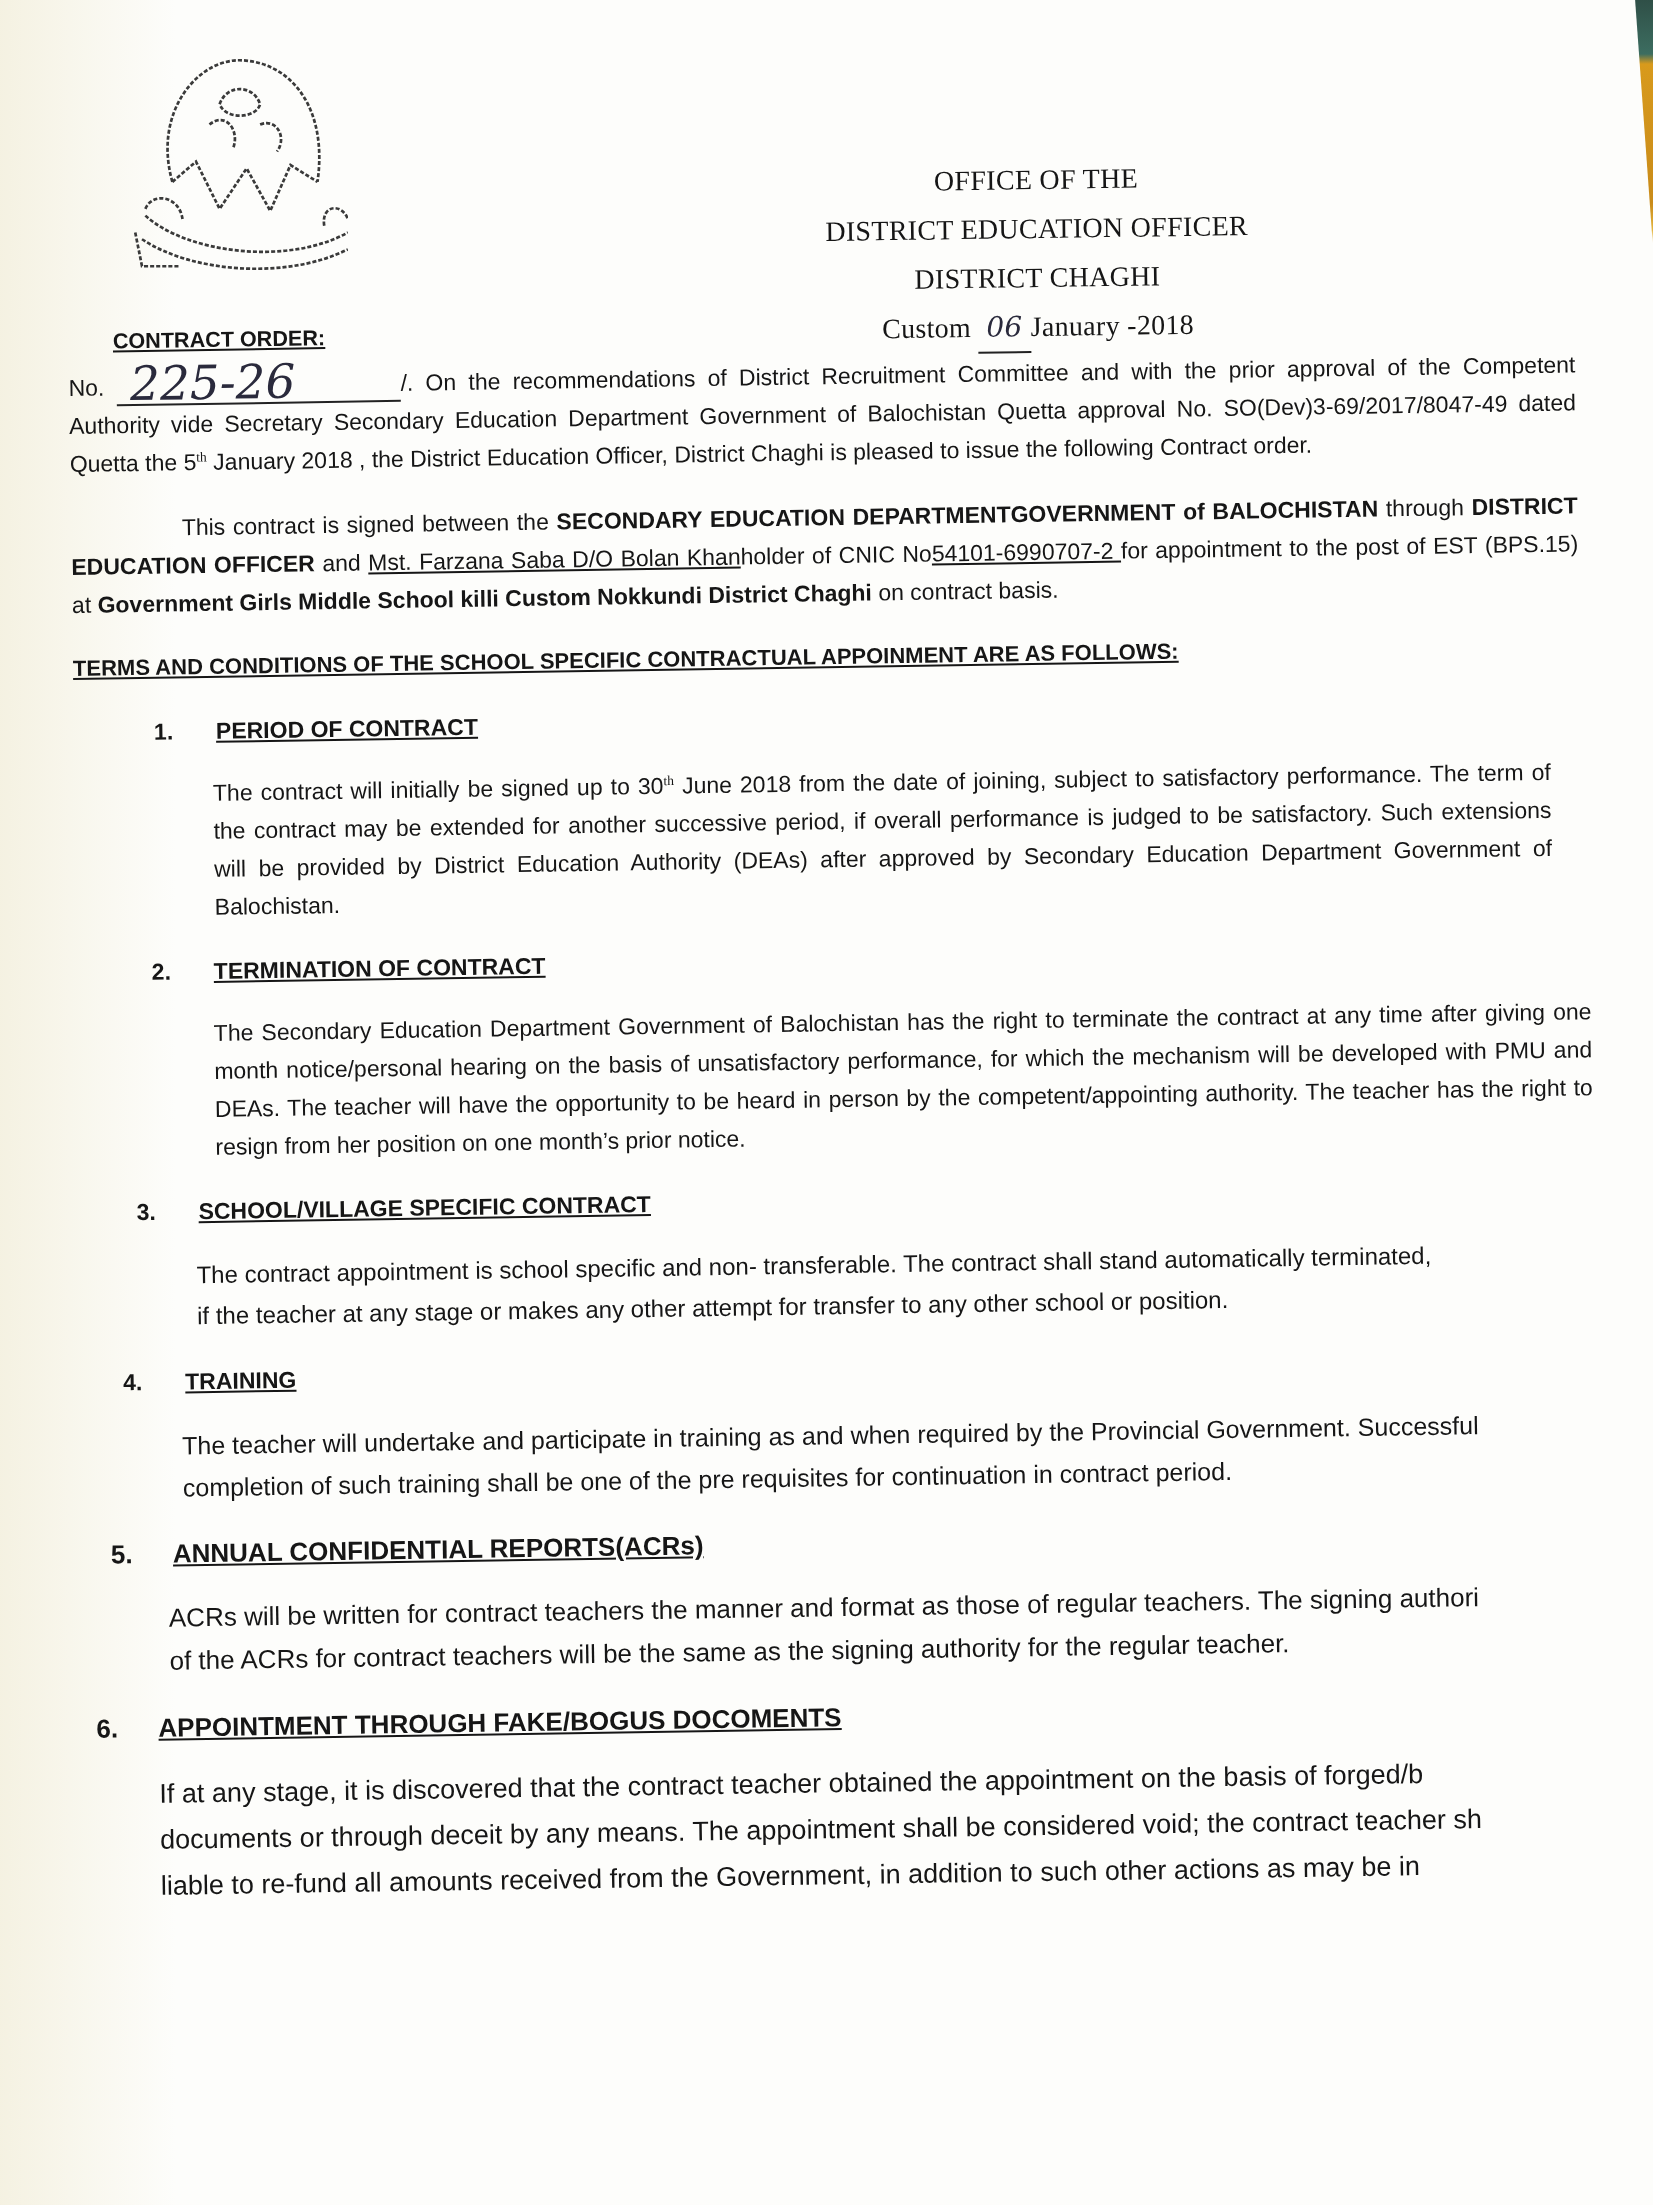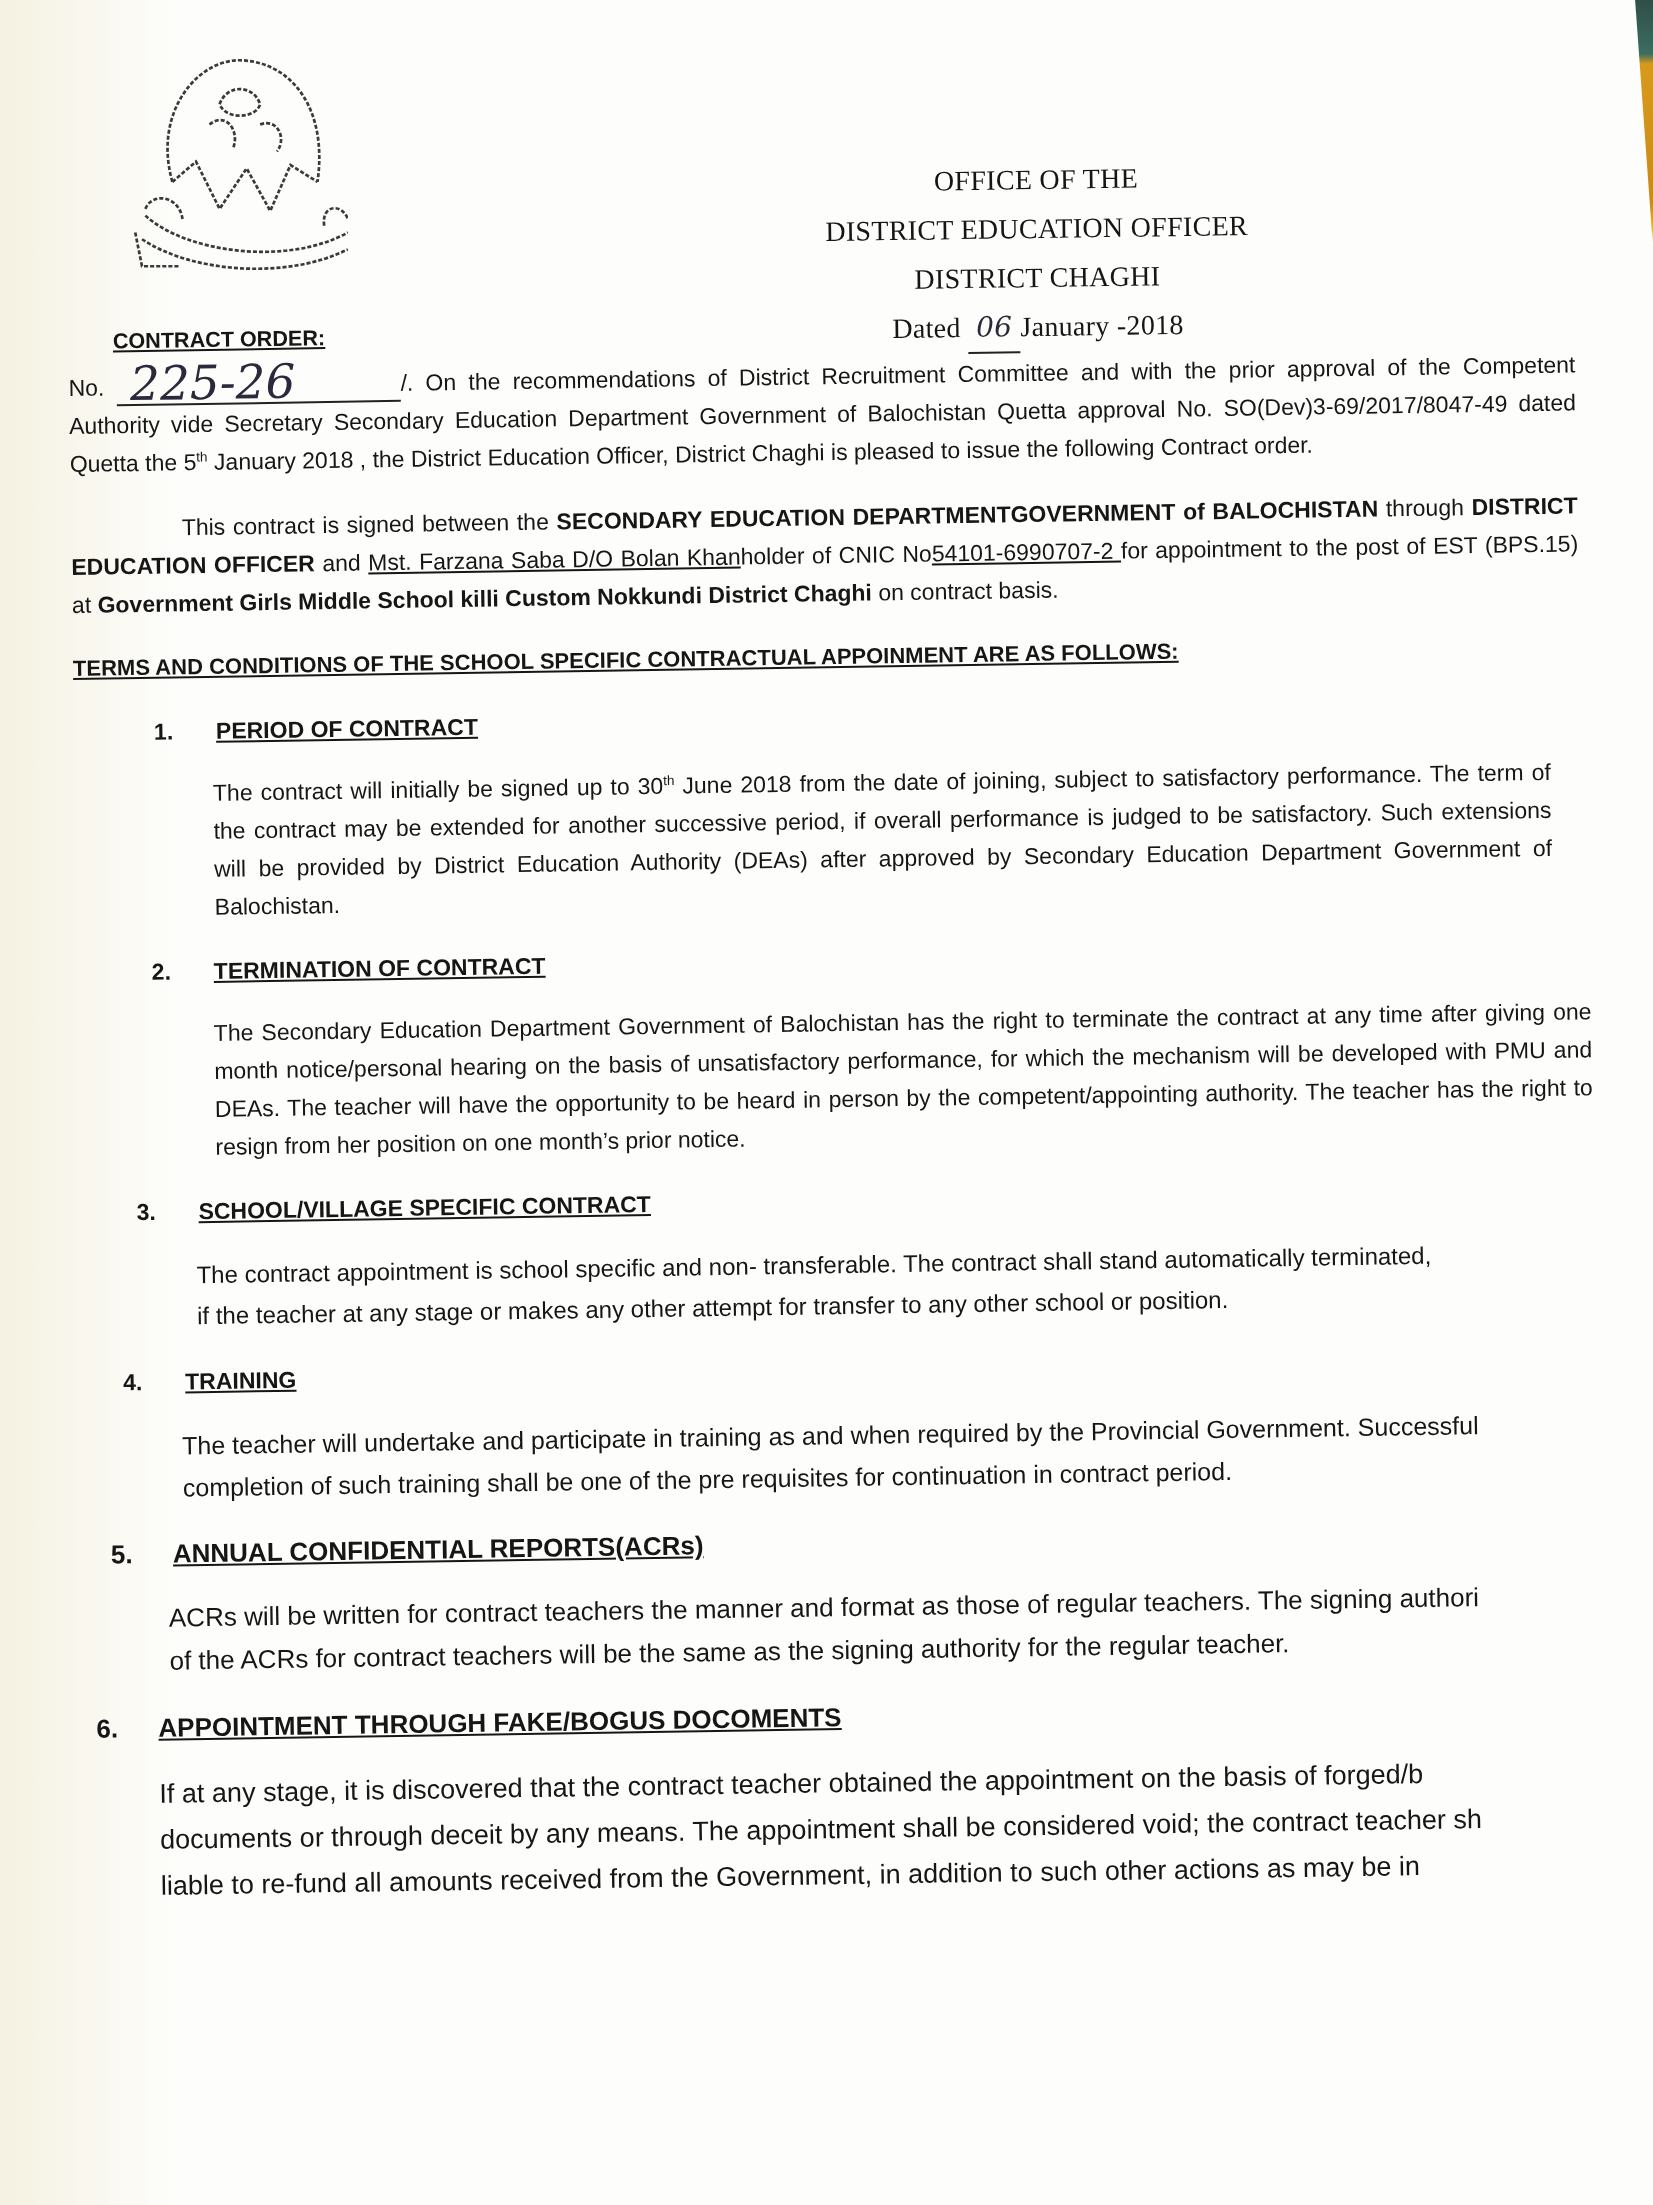--- a/index.html
+++ b/index.html
@@ -28,21 +28,21 @@
   .hand { font-family:"DejaVu Serif", serif; font-style:italic; font-weight:normal; color:#2a2a3c; }
   .dated-blank { display:inline-block; border-bottom:2px solid #222; padding:0 2.7px; min-width:47px; text-align:center; }
   .content { position:absolute; left:80px; top:323px; width:1507px; font-size:23px; line-height:38px; }
   .tilt { transform:rotate(-0.9deg); transform-origin:left center; }
   .co-title { font-weight:bold; text-decoration:underline; font-size:21.6px; margin-left:45px; }
   .para { margin:0; text-align:justify; }
   .bold { font-weight:bold; }
   .ul { text-decoration:underline; }
   .no-number { display:inline-block; border-bottom:2px solid #222; width:284px; position:relative; height:34px; vertical-align:bottom; }
   .no-number span { position:absolute; left:13.5px; bottom:-2.7px; font-size:47px; line-height:47px; }
-  sup { font-size:13.5px; line-height:0; }
+  sup { font-size:13.5px; line-height:0;font-family:Liberation Serif, serif; }
   .terms-heading { font-weight:bold; text-decoration:underline; font-size:22px; margin-top:26px; }
   .section { margin-top:26px; }
   .sec-head { display:flex; font-weight:bold; }
   .sec-num { width:62px; display:inline-block; }
   .sec-title { text-decoration:underline; }
   .sec-body { margin-top:24px; text-align:justify; }
   .s1 { margin-left:80px; } .s1 .sec-body { margin-left:58px; width:1338px; }
   .s2 { margin-left:74px; } .s2 .sec-body { margin-left:61px; width:1378px; }
   .s3 { margin-left:55px; } .s3 .sec-body { margin-left:59px; width:1439px; }
   .s4 { margin-left:39px; } .s4 .sec-body { margin-left:58px; width:1507px; }
@@ -72,21 +72,21 @@
     <path d="M25 310 C100 360 240 370 330 325"></path>
     <path d="M15 300 L25 350 L80 350"></path>
   </svg>
 </div>
 
 <div class="header">
   <div>OFFICE OF THE</div>
   <div>DISTRICT EDUCATION OFFICER</div>
   <div>DISTRICT CHAGHI</div>
   <div>
-    <span>Dated</span>
+    <span>Custom</span>
     <span class="dated-blank hand">06</span><span>January -2018</span>
   </div>
 </div>
 
 <div class="content">
   <div class="tilt">
     <div class="co-title">CONTRACT ORDER:</div>
 
     <p class="para" style="margin-top:8px;">
       <span>No.</span>

